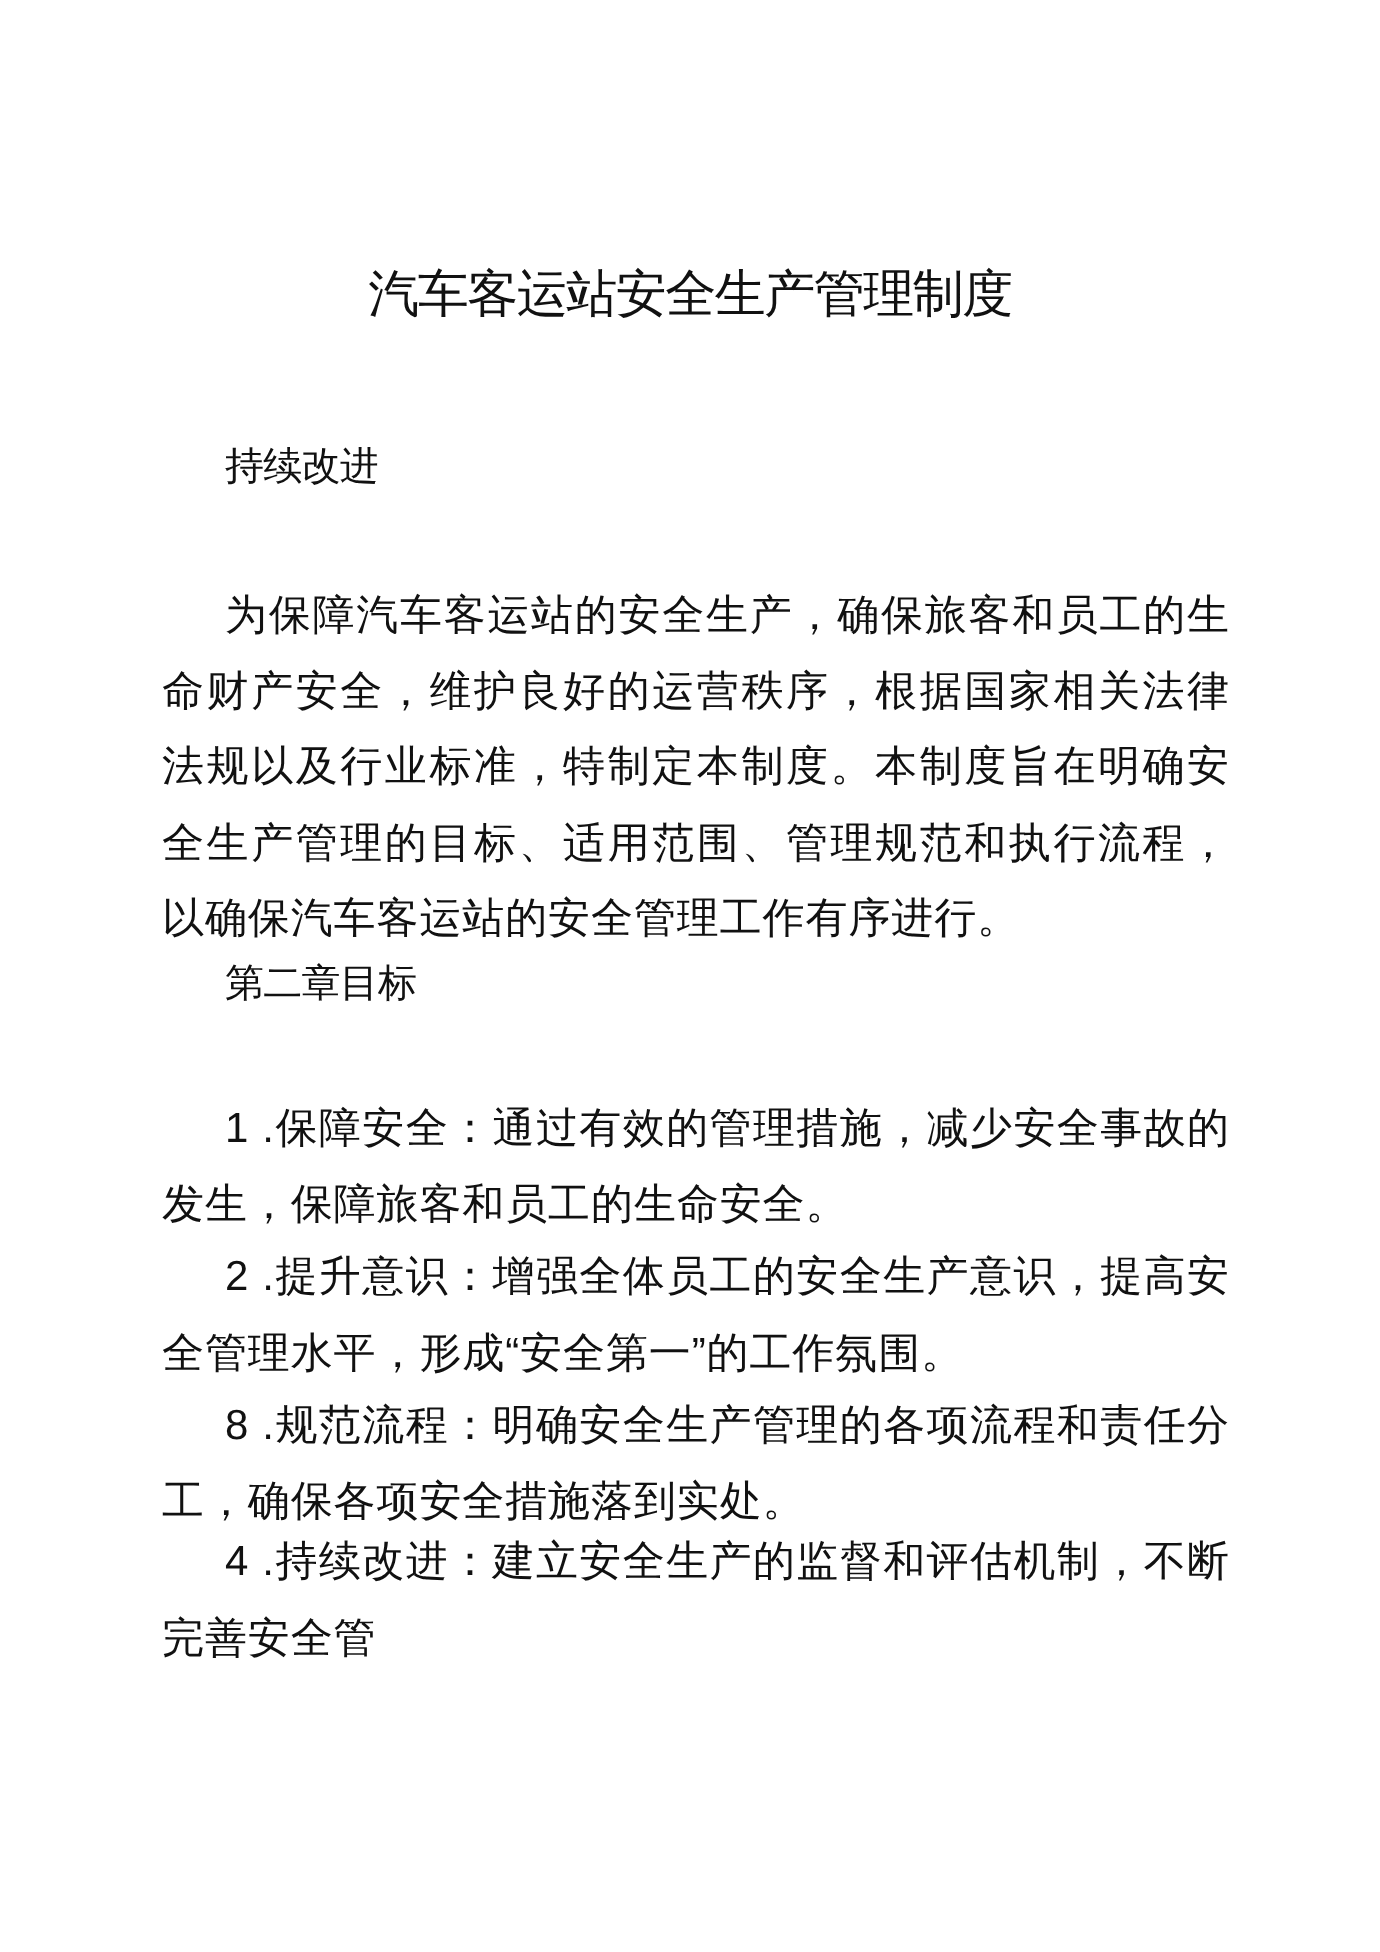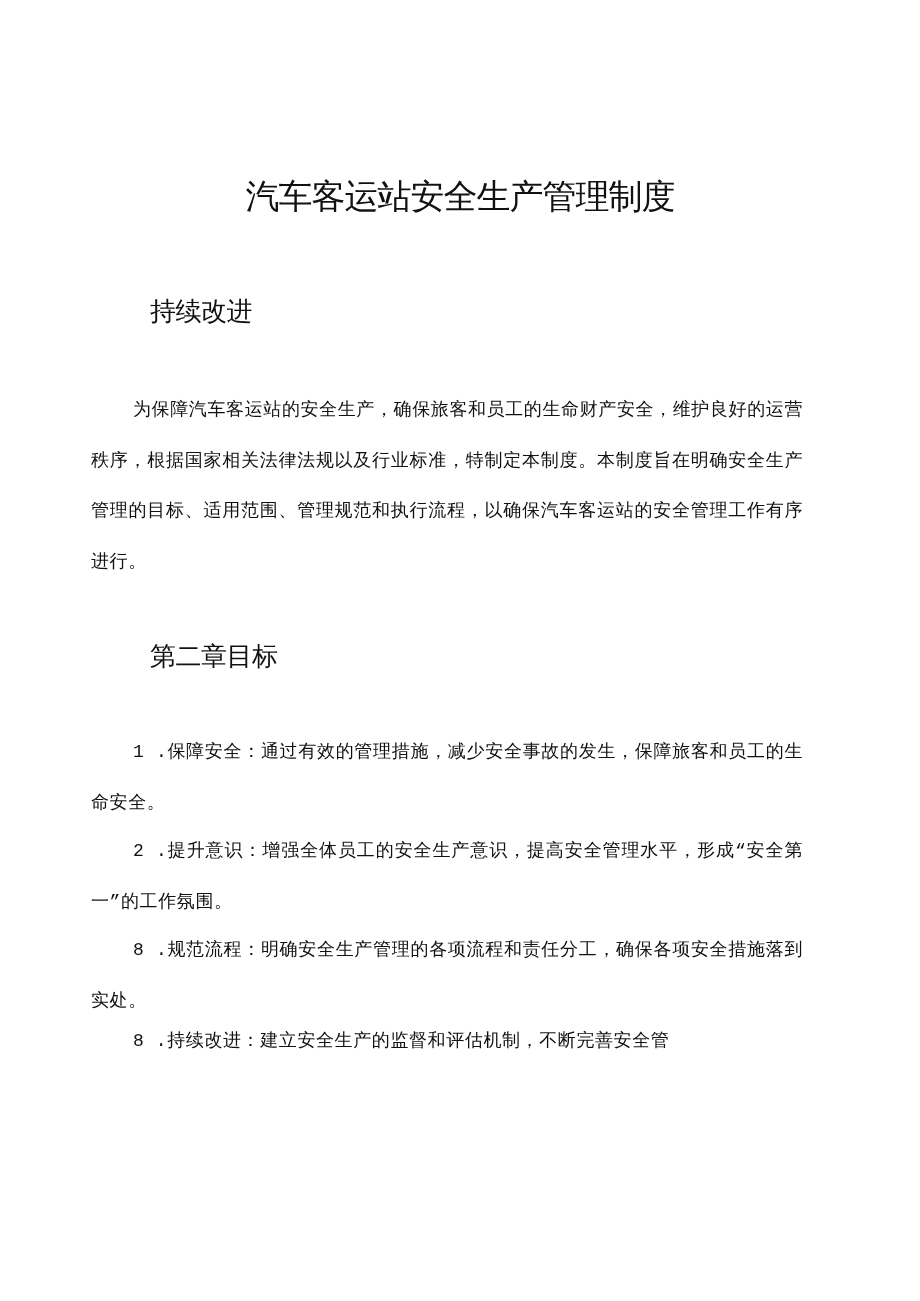--- a/index.html
+++ b/index.html
@@ -1,31 +1,31 @@
 <!DOCTYPE html>
 <html><head>
 <meta charset="utf-8">
 <style>
   html, body { margin: 0; padding: 0; background: #ffffff; }
   body { width: 920px; height: 1301px; position: relative; overflow: hidden;
          font-family: "DejaVu Sans", sans-serif; color: #111; }
   .title { position: absolute; left: 0; width: 920px; top: 172px; text-align: center;
            font-size: 34px; letter-spacing: -1px; line-height: 48px; font-weight: normal; }
   .h { position: absolute; left: 150px; font-size: 26px; line-height: 36px; letter-spacing: -0.5px; }
-  .p { position: absolute; left: 91px; width: 712px; font-family: Liberation Mono, monospace;
-       font-size: 18px; line-height: 50.5px; letter-spacing: 0.6px; text-align: justify;
+  .p { position: absolute; left: 108px; width: 712px; font-family: Liberation Sans, sans-serif;
+       font-size: 28px; line-height: 50.5px; letter-spacing: 0.6px; text-align: justify;
        text-indent: 42px; margin: 0; }
 </style>
 </head>
 <body>
 
 <div>
   <h1 class="title" style="margin:0;text-align:center;">汽车客运站安全生产管理制度</h1>
 
   <div class="h" style="top:293px;">持续改进</div>
   <p class="p" style="top:385px;">为保障汽车客运站的安全生产，确保旅客和员工的生命财产安全，维护良好的运营秩序，根据国家相关法律法规以及行业标准，特制定本制度。本制度旨在明确安全生产管理的目标、适用范围、管理规范和执行流程，以确保汽车客运站的安全管理工作有序进行。</p>
 
   <div class="h" style="top:638px;">第二章目标</div>
   <p class="p" style="top:727px;">1 .保障安全：通过有效的管理措施，减少安全事故的发生，保障旅客和员工的生命安全。</p>
   <p class="p" style="top:826px;">2 .提升意识：增强全体员工的安全生产意识，提高安全管理水平，形成“安全第一”的工作氛围。</p>
   <p class="p" style="top:925px;">8 .规范流程：明确安全生产管理的各项流程和责任分工，确保各项安全措施落到实处。</p>
-  <p class="p" style="top:1016px;">8 .持续改进：建立安全生产的监督和评估机制，不断完善安全管</p>
+  <p class="p" style="top:1016px;">4 .持续改进：建立安全生产的监督和评估机制，不断完善安全管</p>
 </div>
 
 </body></html>

